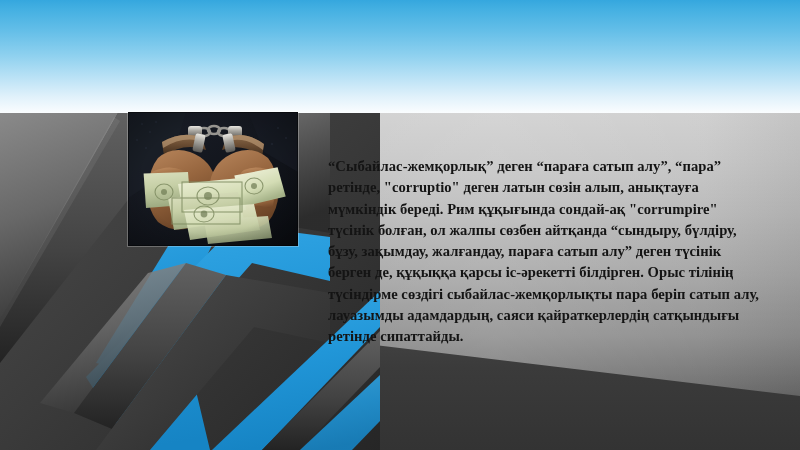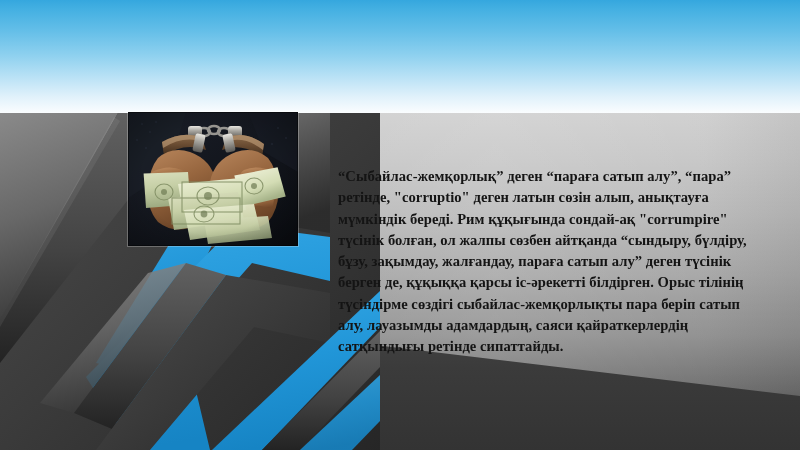--- a/index.html
+++ b/index.html
@@ -73,21 +73,21 @@
   .text-block {
     position:absolute; left:320px; top:148px;
     width:448px;
     font-family:"Liberation Serif", serif;
     font-weight:bold;
     font-size:14.6px;
     line-height:21.3px;
     color:#141414;
     letter-spacing:0.05px;
   }
-  .text-block p { margin:18px; }
+  .text-block p { margin:8px; }
 </style>
 </head>
 <body>
 
 <div id="slide">
 
   <div class="sky-band"></div>
 
   <div class="body-panel"></div>
 

